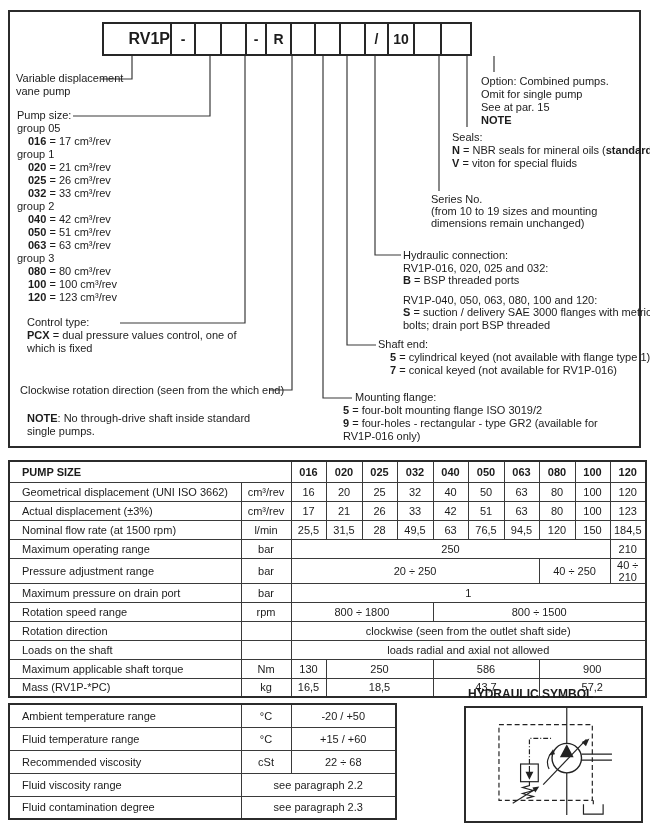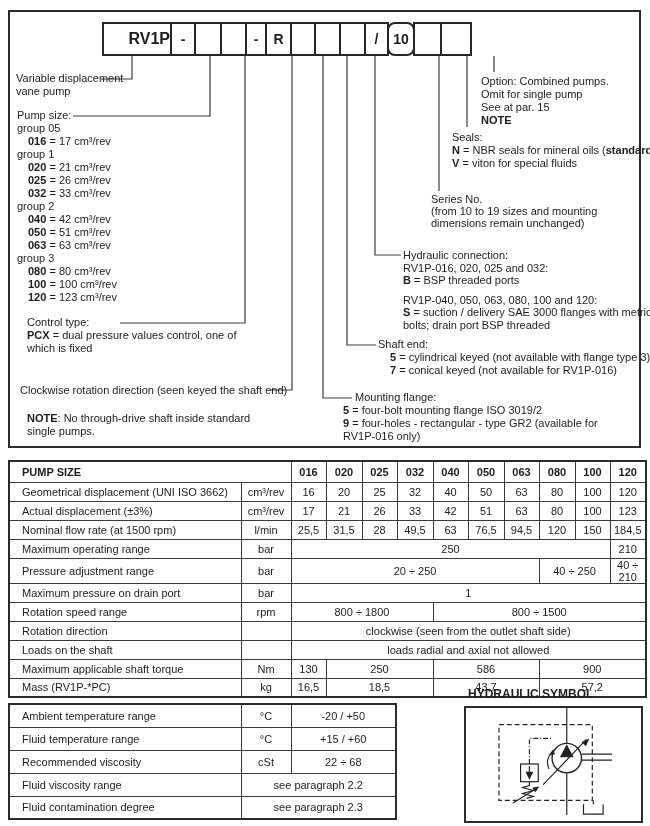--- a/index.html
+++ b/index.html
@@ -16,21 +16,21 @@
   .code-cell:nth-child(1){width:66px;}
   .code-cell:nth-child(2){width:22px;}
   .code-cell:nth-child(3){width:24px;}
   .code-cell:nth-child(4){width:23px;}
   .code-cell:nth-child(5){width:18px;}
   .code-cell:nth-child(6){width:23px;}
   .code-cell:nth-child(7){width:22px;}
   .code-cell:nth-child(8){width:23px;}
   .code-cell:nth-child(9){width:23px;}
   .code-cell:nth-child(10){width:21px;}
-  .code-cell:nth-child(11){width:24px;border-radius:8px;}
+  .code-cell:nth-child(11){width:24px;}
   .code-cell:nth-child(12){width:25px;}
   .code-cell:nth-child(13){width:28px;}
 
   .blk{position:absolute;font-size:11px;line-height:13px;white-space:nowrap;}
   .blk .line{white-space:nowrap;}
   .vd-block{left:16px;top:72px;}
   .ps-block{left:17px;top:109px;}
   .ps-block .item{padding-left:11px;}
   .ct-block{left:27px;top:316px;}
   .cw-label{left:20px;top:384px;}
@@ -123,21 +123,21 @@
         <div class="line item"><b>120</b><span> = 123 cm³/rev</span></div>
       </div>
   </div>
 
   <div class="blk ct-block">
     <div class="line">Control type:</div>
     <div class="line"><b>PCX</b><span> = dual pressure values control, one of</span></div>
     <div class="line">which is fixed</div>
   </div>
 
-  <div class="blk cw-label">Clockwise rotation direction (seen keyed the shaft end)</div>
+  <div class="blk cw-label">Clockwise rotation direction (seen from the which end)</div>
 
   <div class="blk note-block">
     <div class="line"><b>NOTE</b><span>: No through-drive shaft inside standard</span></div>
     <div class="line">single pumps.</div>
   </div>
 
   <div class="blk opt-block">
     <div class="line">Option: Combined pumps.</div>
     <div class="line">Omit for single pump</div>
     <div class="line">See at par. 15</div>
@@ -160,21 +160,21 @@
     <div class="line">Hydraulic connection:</div>
     <div class="line">RV1P-016, 020, 025 and 032:</div>
     <div class="line"><b>B</b><span> = BSP threaded ports</span></div>
     <div class="line grp2">RV1P-040, 050, 063, 080, 100 and 120:</div>
     <div class="line"><b>S</b><span> = suction / delivery SAE 3000 flanges with metric</span></div>
     <div class="line">bolts; drain port BSP threaded</div>
   </div>
 
   <div class="blk se-block">
     <div class="line">Shaft end:</div>
-    <div class="line item"><b>5</b><span> = cylindrical keyed (not available with flange type 3)</span></div>
+    <div class="line item"><b>5</b><span> = cylindrical keyed (not available with flange type 1)</span></div>
     <div class="line item"><b>7</b><span> = conical keyed (not available for RV1P-016)</span></div>
   </div>
 
   <div class="blk mf-block">
     <div class="line title">Mounting flange:</div>
     <div class="line"><b>5</b><span> = four-bolt mounting flange ISO 3019/2</span></div>
     <div class="line"><b>9</b><span> = four-holes - rectangular - type GR2 (available for</span></div>
     <div class="line">RV1P-016 only)</div>
   </div>
 

